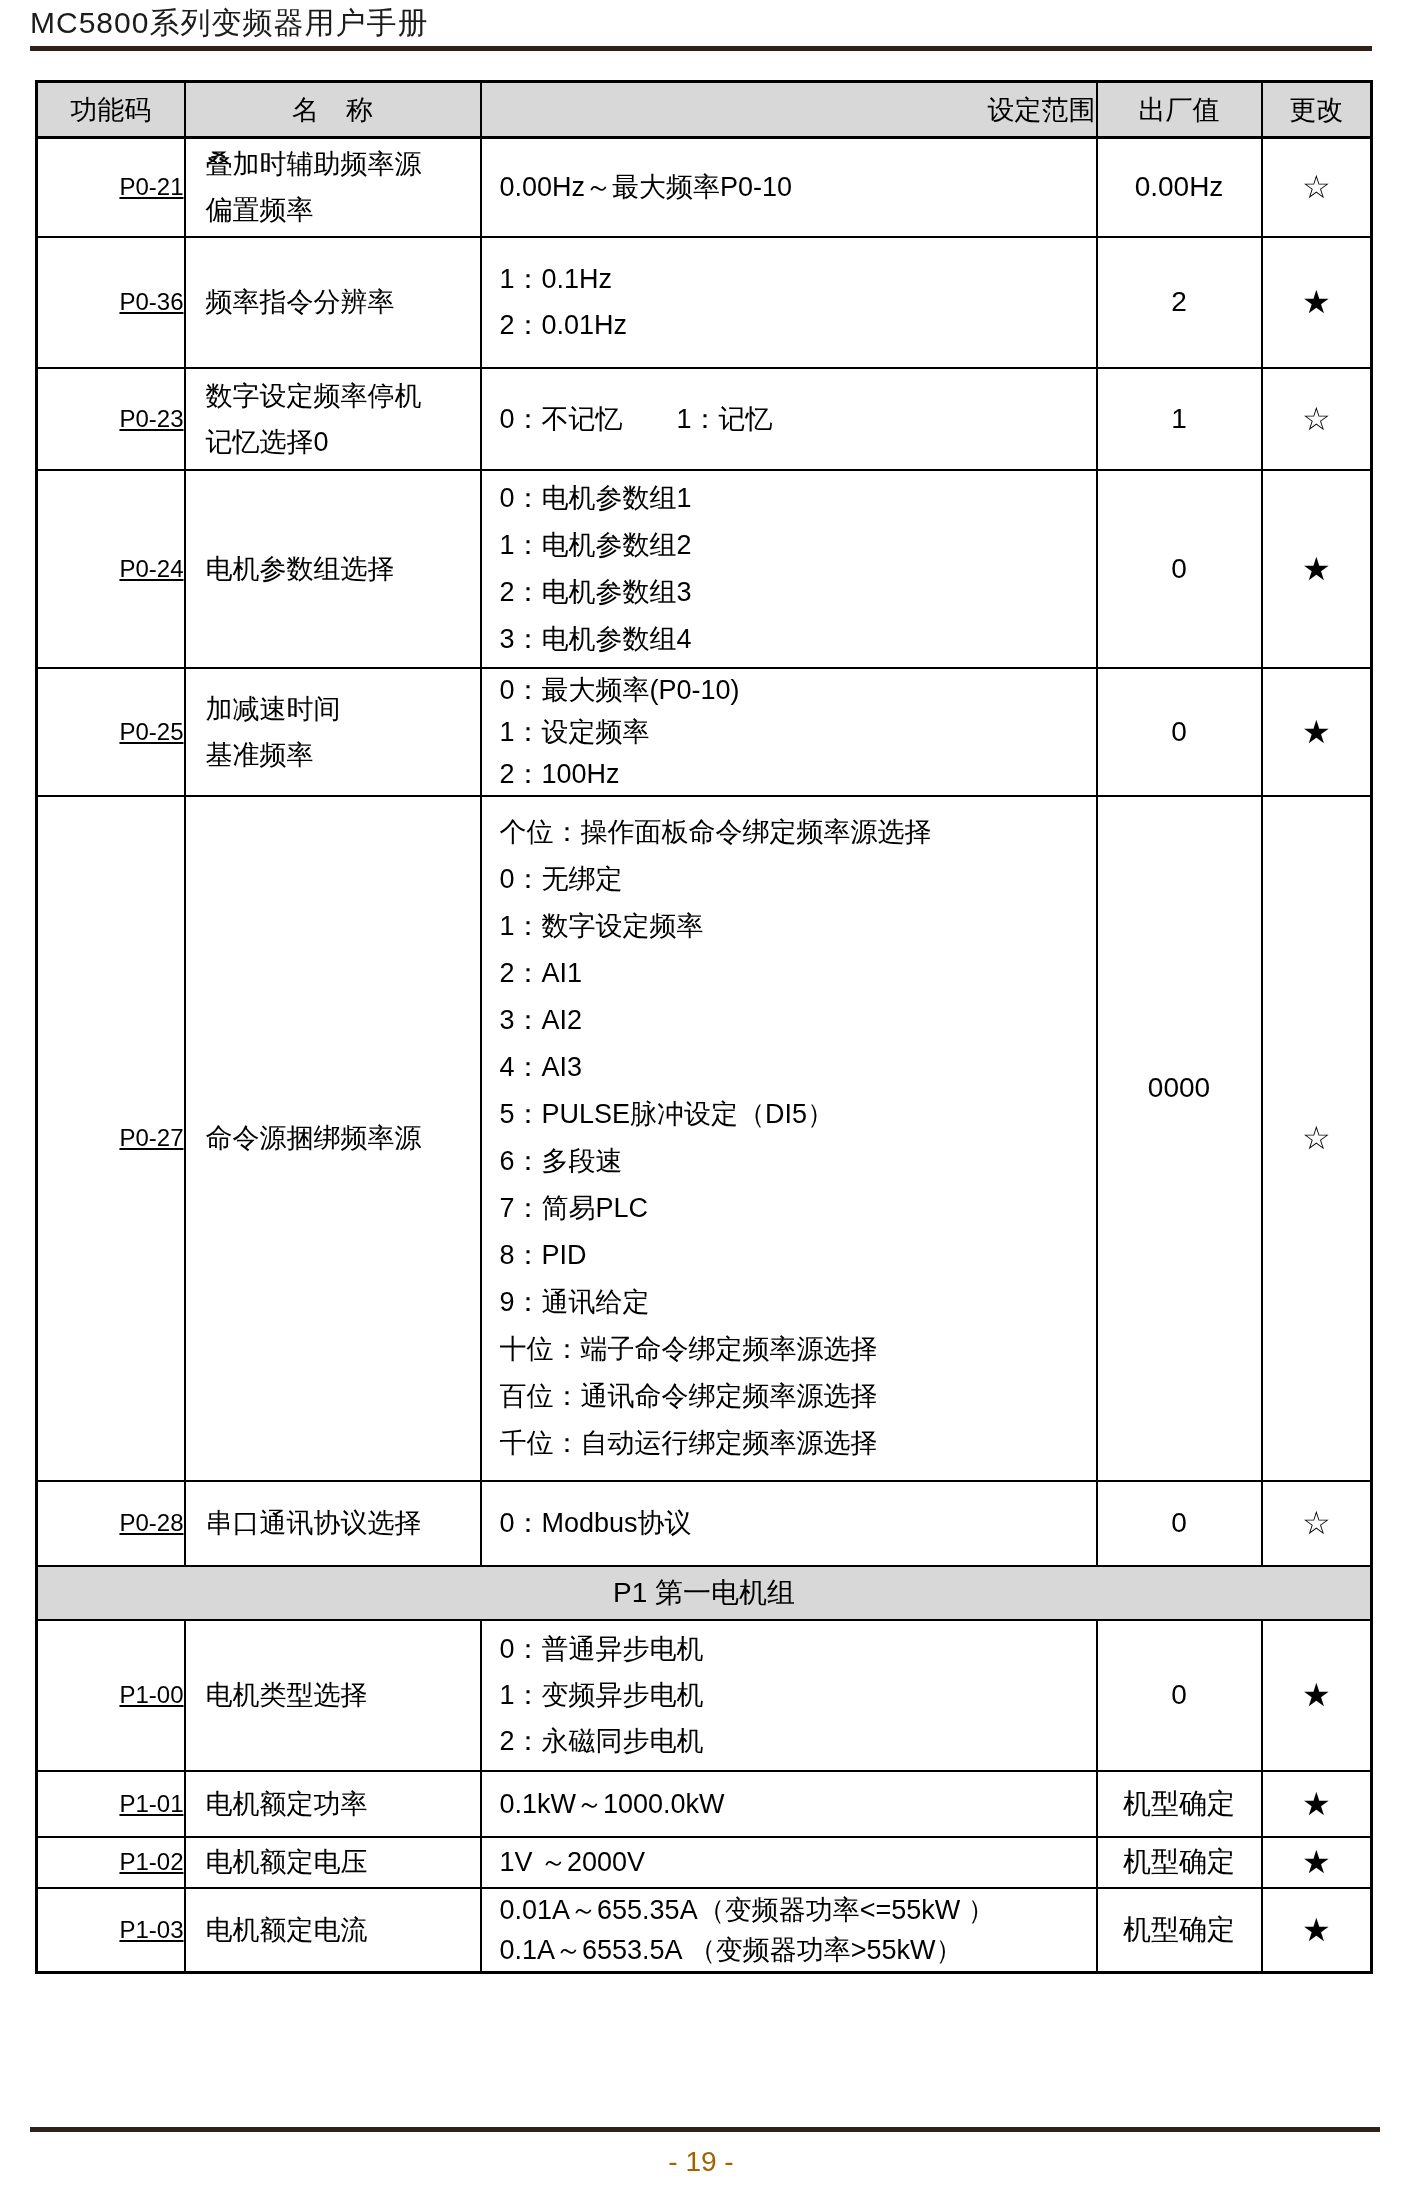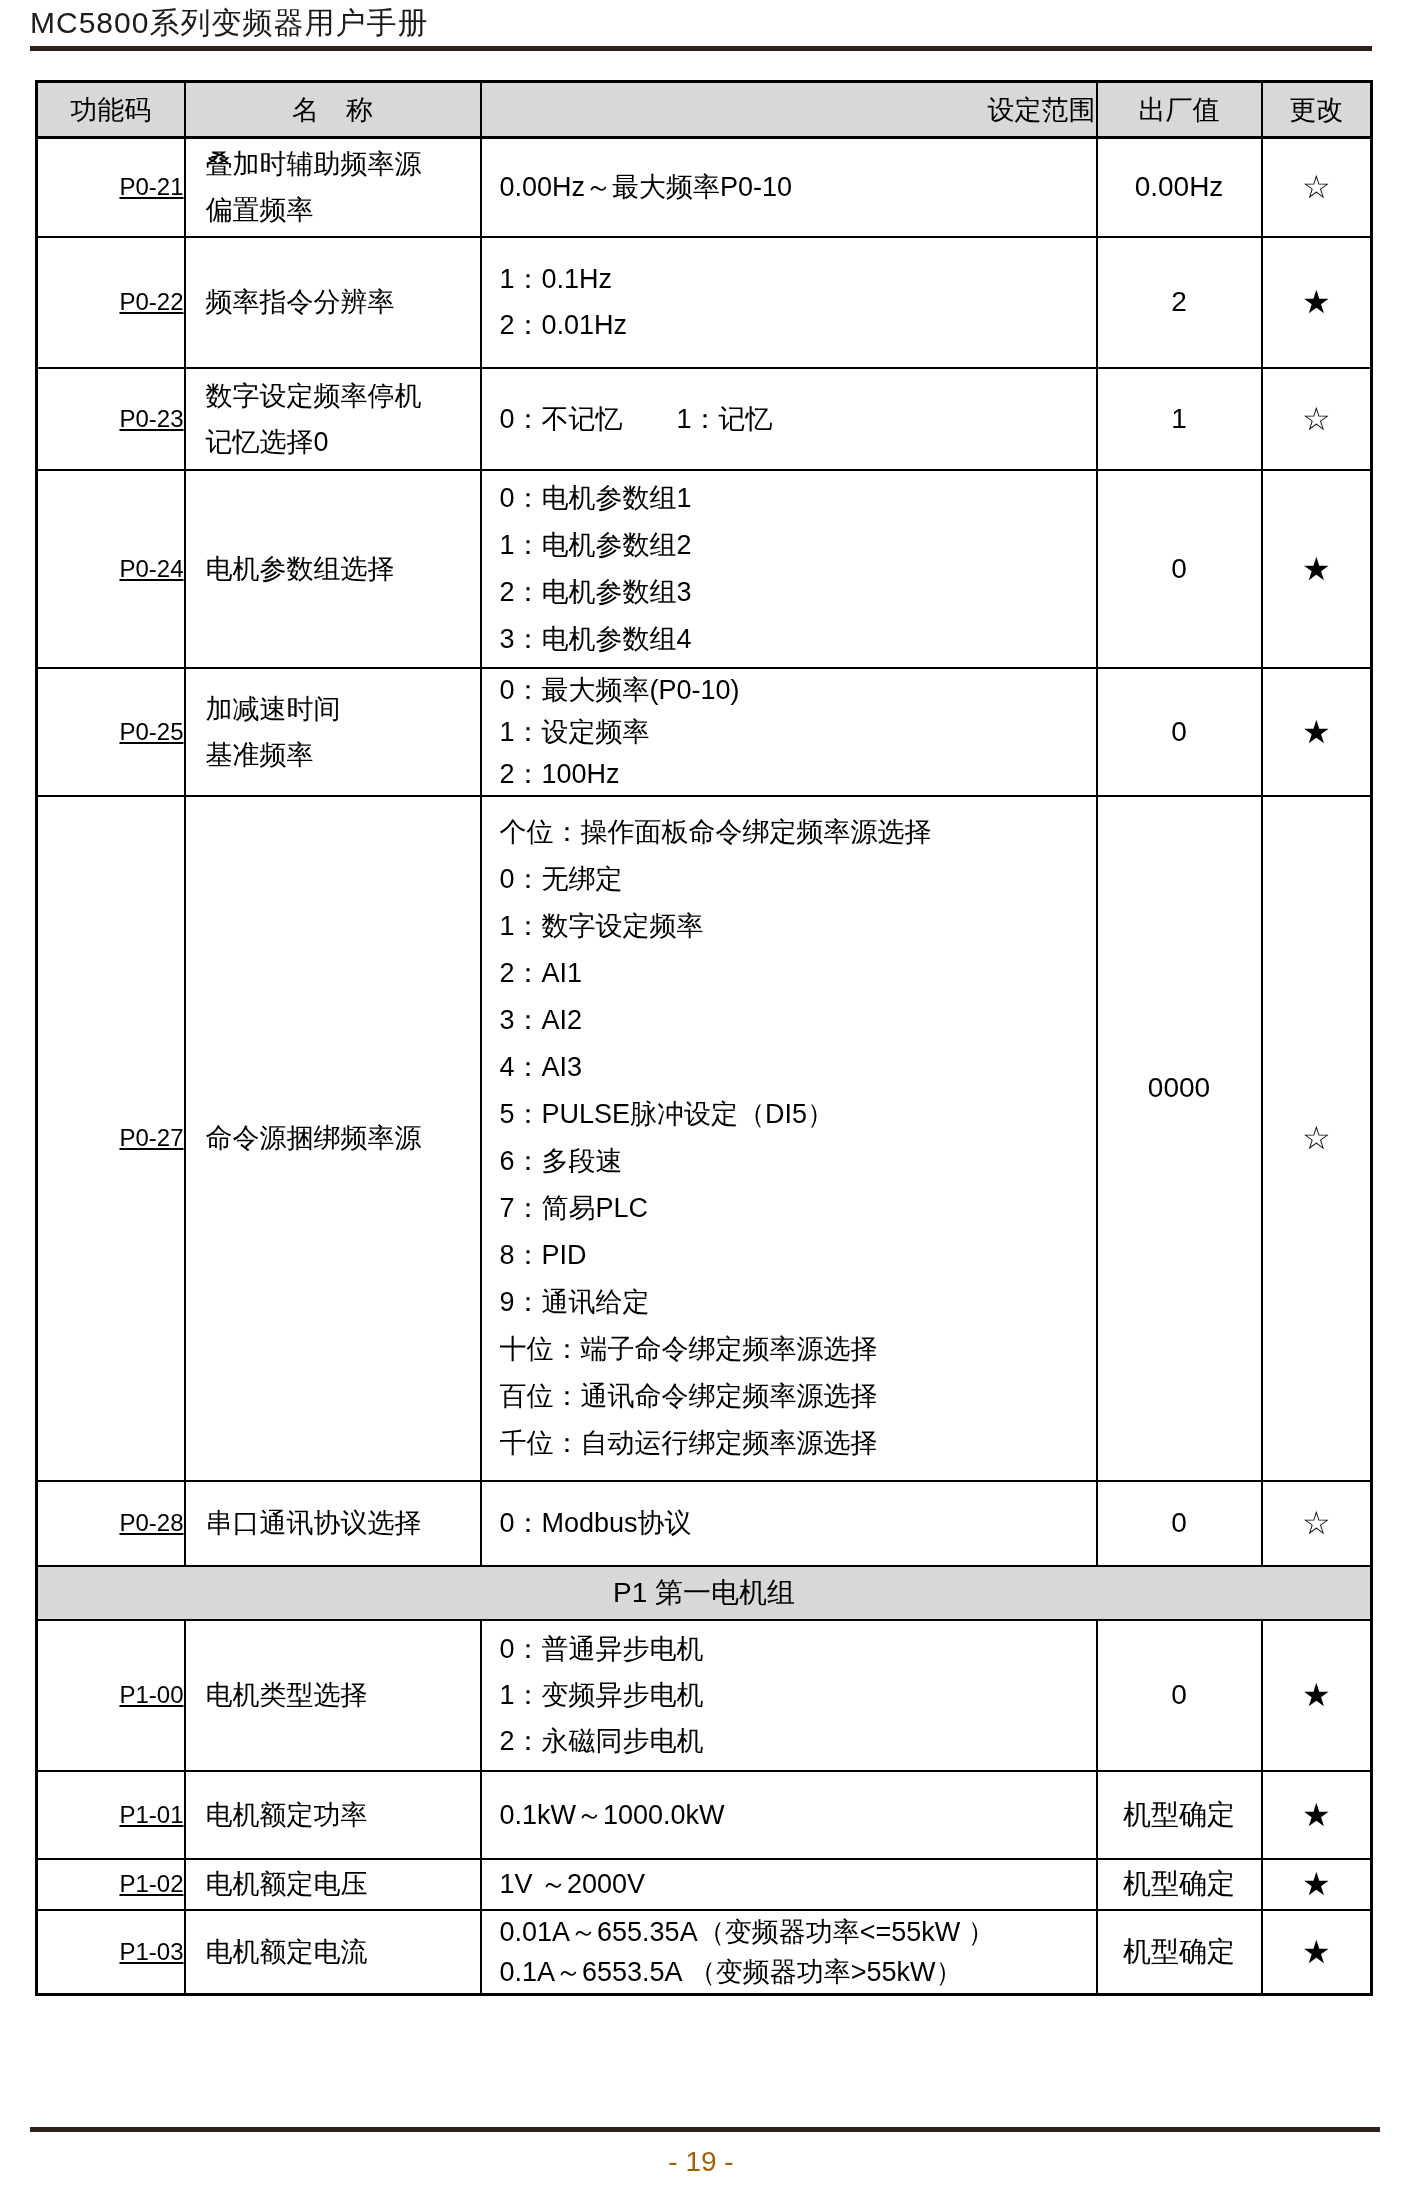--- a/index.html
+++ b/index.html
@@ -54,21 +54,21 @@
   td.lh42{line-height:42px;}
   td.lh47{line-height:47px;}
   td.def-raise{padding-bottom:100px;}
   tr.section-row td{
     background:#d8d8d8;text-align:center;font-size:28px;
   }
   
   .rh-p021{height:99px}.rh-p022{height:131px}.rh-p023{height:102px}
   .rh-p024{height:198px}.rh-p025{height:125px}.rh-p026{height:85px}
   .rh-p027{height:685px}.rh-p028{height:85px}.rh-sec{height:54px}
-  .rh-p100{height:151px}.rh-p101{height:88px}.rh-p102{height:51px}
+  .rh-p100{height:151px}.rh-p101{height:66px}.rh-p102{height:51px}
   .rh-p103{height:85px}
   .footer-rule{
     position:absolute;left:30px;top:2127px;width:1350px;height:5px;
     background:#30211a;
   }
   .page-number{
     position:absolute;left:0;top:2146px;width:1402px;
     text-align:center;font-size:28px;color:#a16207;
   }
 </style>
@@ -100,21 +100,21 @@
     <tbody>
       <tr class="rh-p021">
         <td class="code">P0-21</td>
         <td class="name">叠加时辅助频率源
 偏置频率</td>
         <td class="range">0.00Hz～最大频率P0-10</td>
         <td class="def">0.00Hz</td>
         <td class="chg">☆</td>
       </tr>
       <tr class="rh-p022">
-        <td class="code">P0-22</td>
+        <td class="code">P0-36</td>
         <td class="name">频率指令分辨率</td>
         <td class="range">1：0.1Hz
 2：0.01Hz</td>
         <td class="def">2</td>
         <td class="chg">★</td>
       </tr>
       <tr class="rh-p023">
         <td class="code">P0-23</td>
         <td class="name">数字设定频率停机
 记忆选择0</td>

